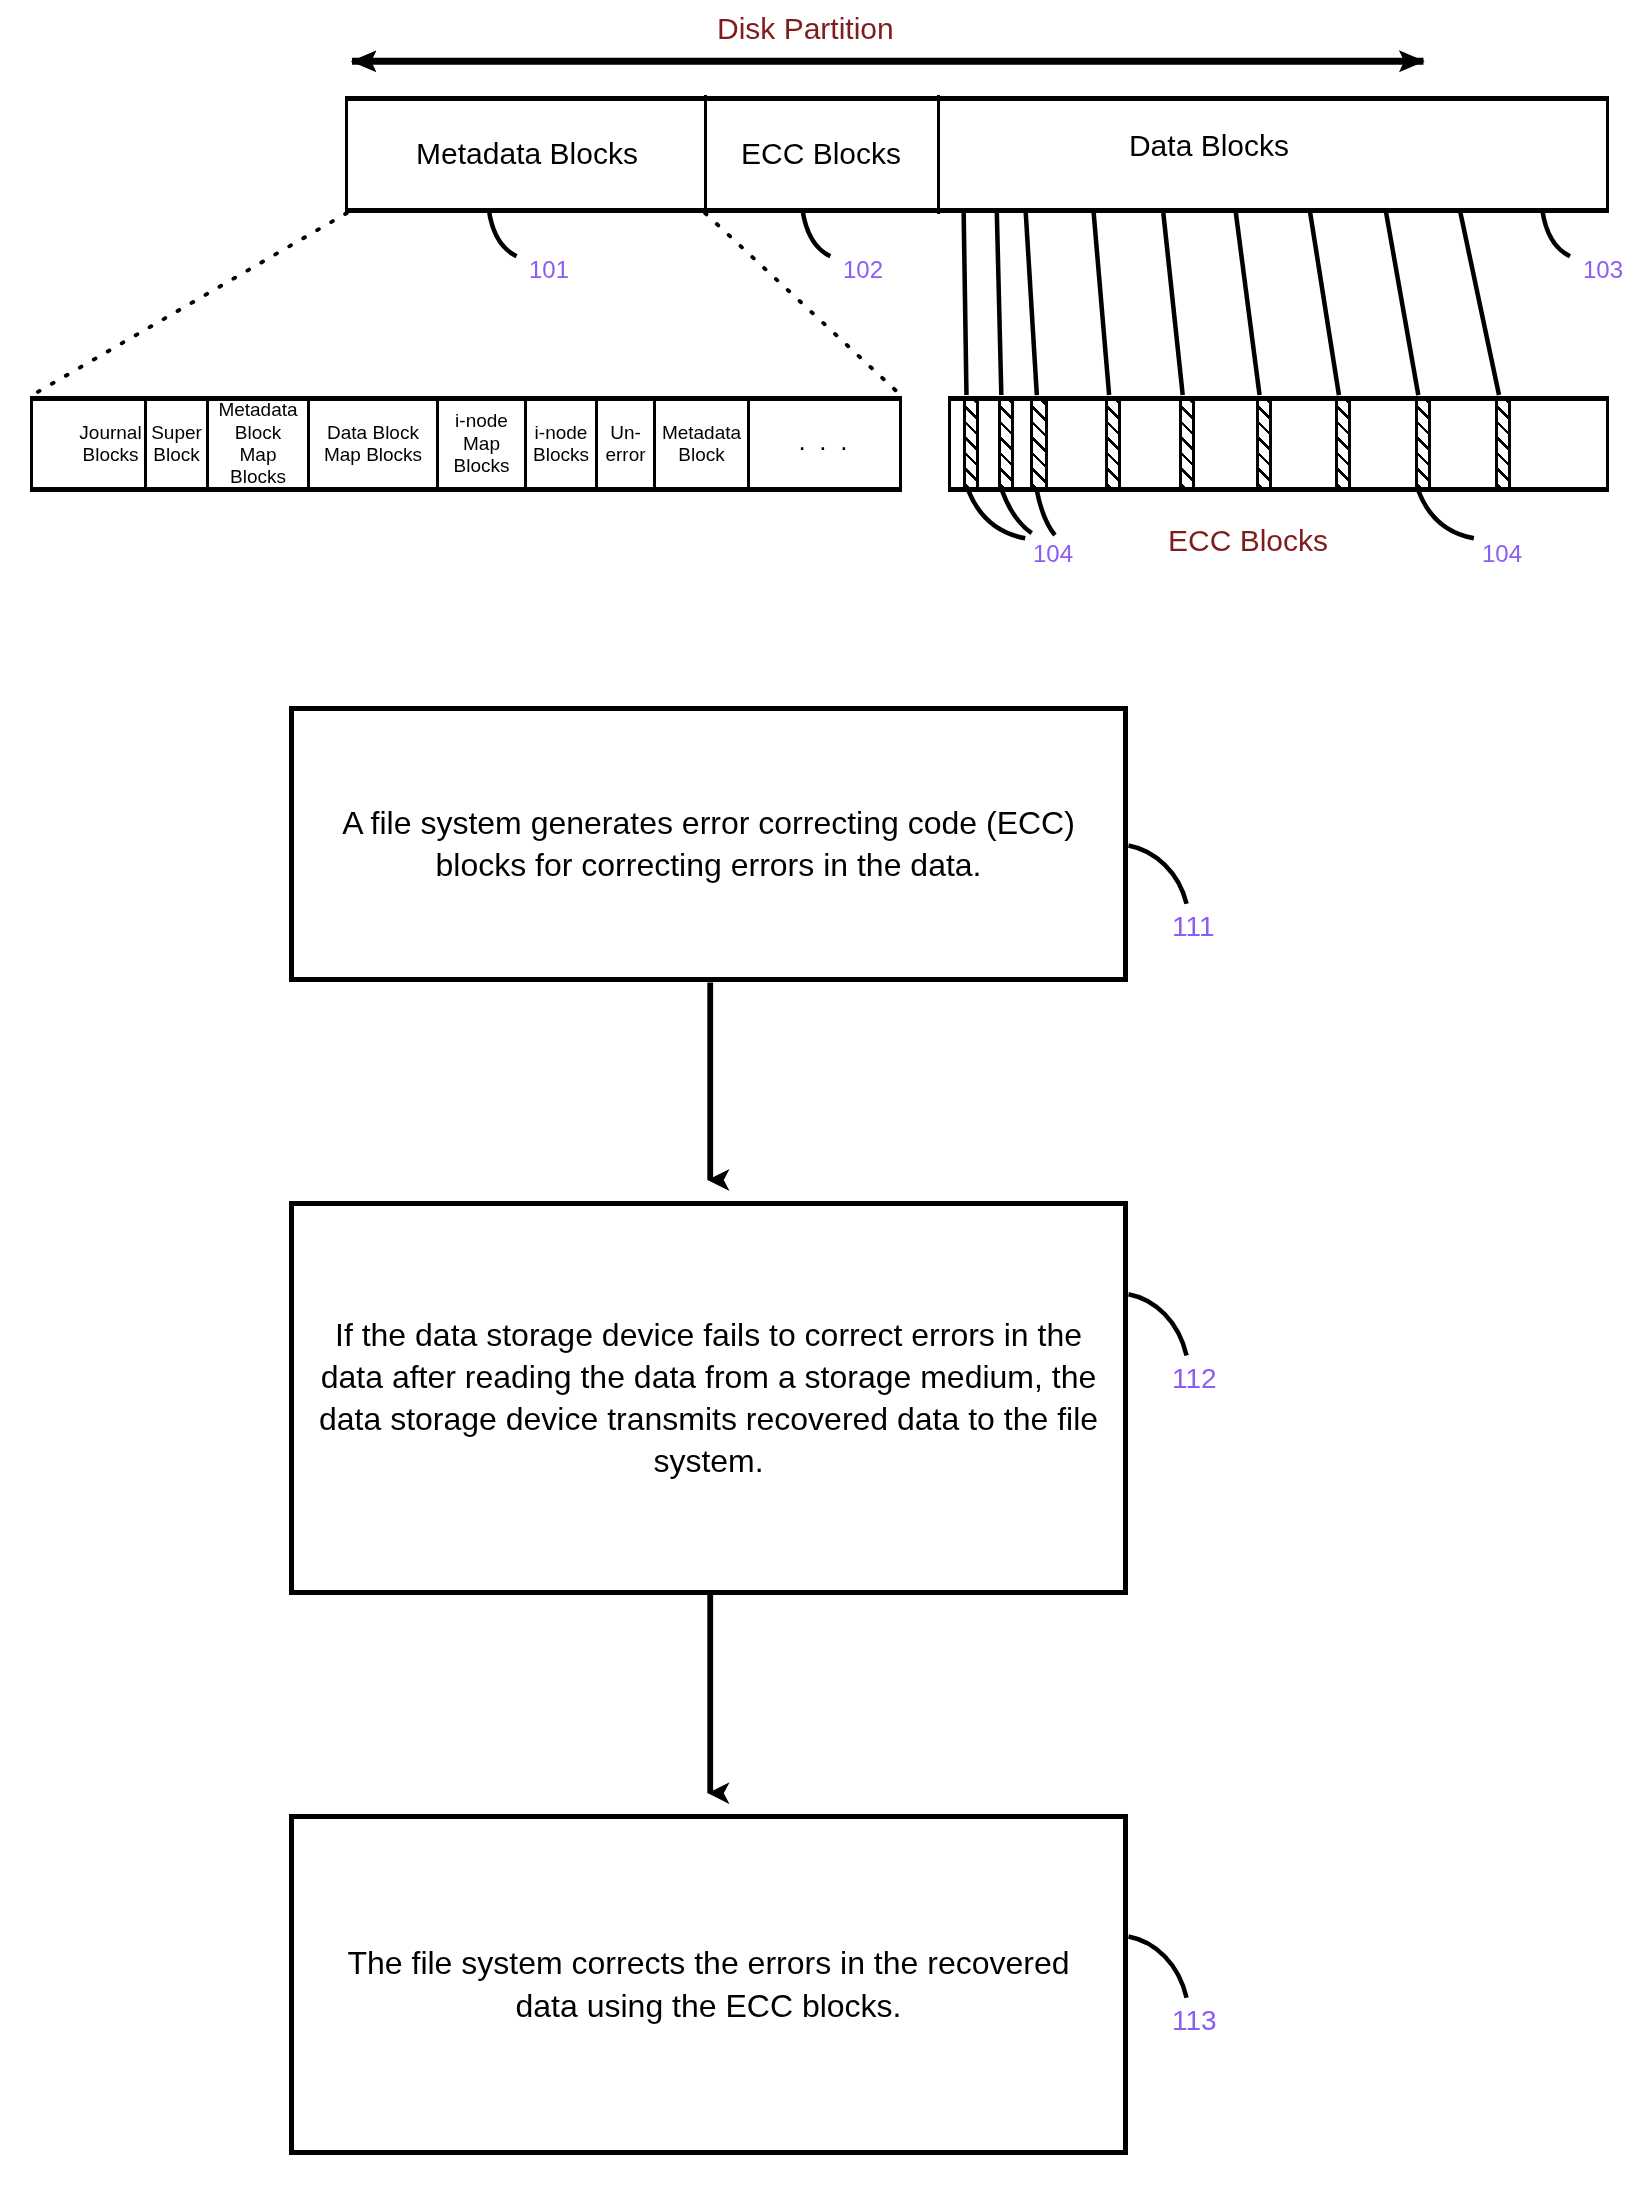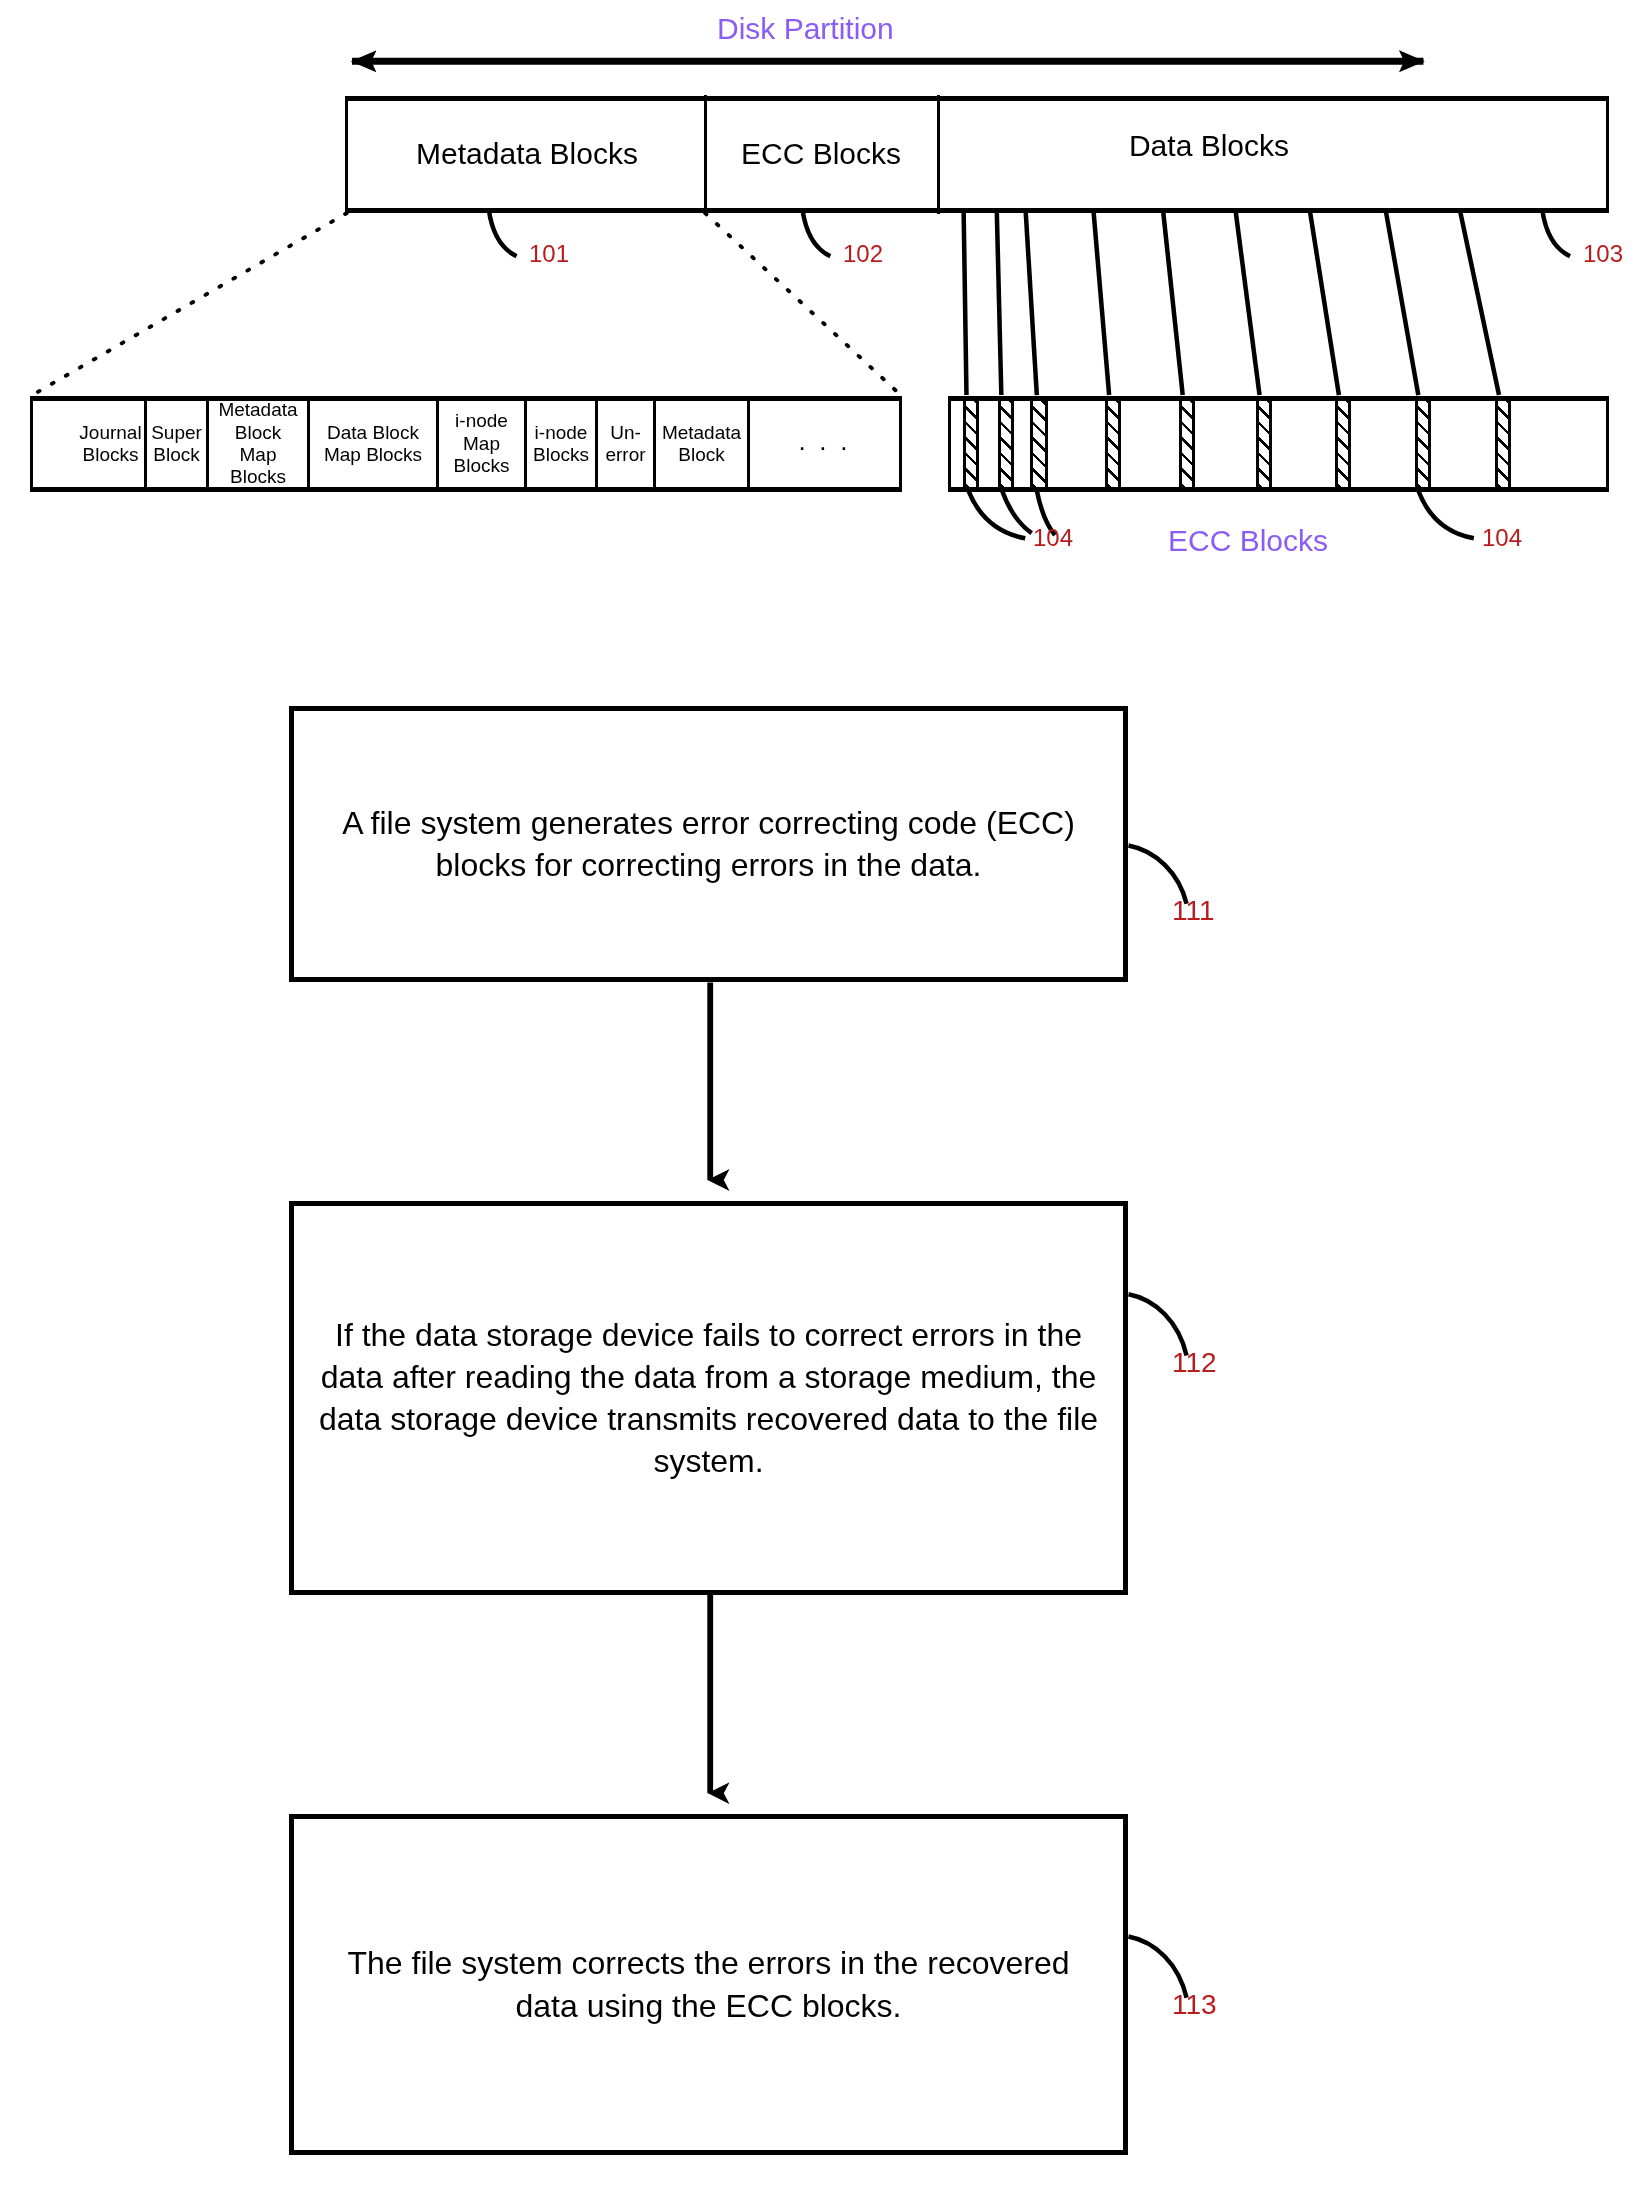--- a/index.html
+++ b/index.html
@@ -16,21 +16,21 @@
     position: relative;
     width: 1647px;
     height: 2205px;
     background: #ffffff;
     overflow: hidden;
   }
 
   
   .txt {
     position: absolute;
-    color: #8b5cf6;
+    color: #7f1d1d;
     line-height: 1.12;
     white-space: pre;
   }
   .ctr {
     position: absolute;
     display: flex;
     align-items: center;
     justify-content: center;
     line-height: 1.14;
   }
@@ -113,22 +113,23 @@
     text-align: center;
     font-size: 32px;
     line-height: 1.32;
     padding: 0 22px;
   }
 
   
   .ref {
     position: absolute;
     font-size: 24px;
-    color: #b91c1c;
+    color: #8b5cf6;
     white-space: pre;
+    margin-top: 16px;
   }
   .ref.big { font-size: 28px; }
 
   svg.overlay {
     position: absolute;
     left: 0; top: 0;
     width: 1647px;
     height: 2205px;
     pointer-events: none;
   }

